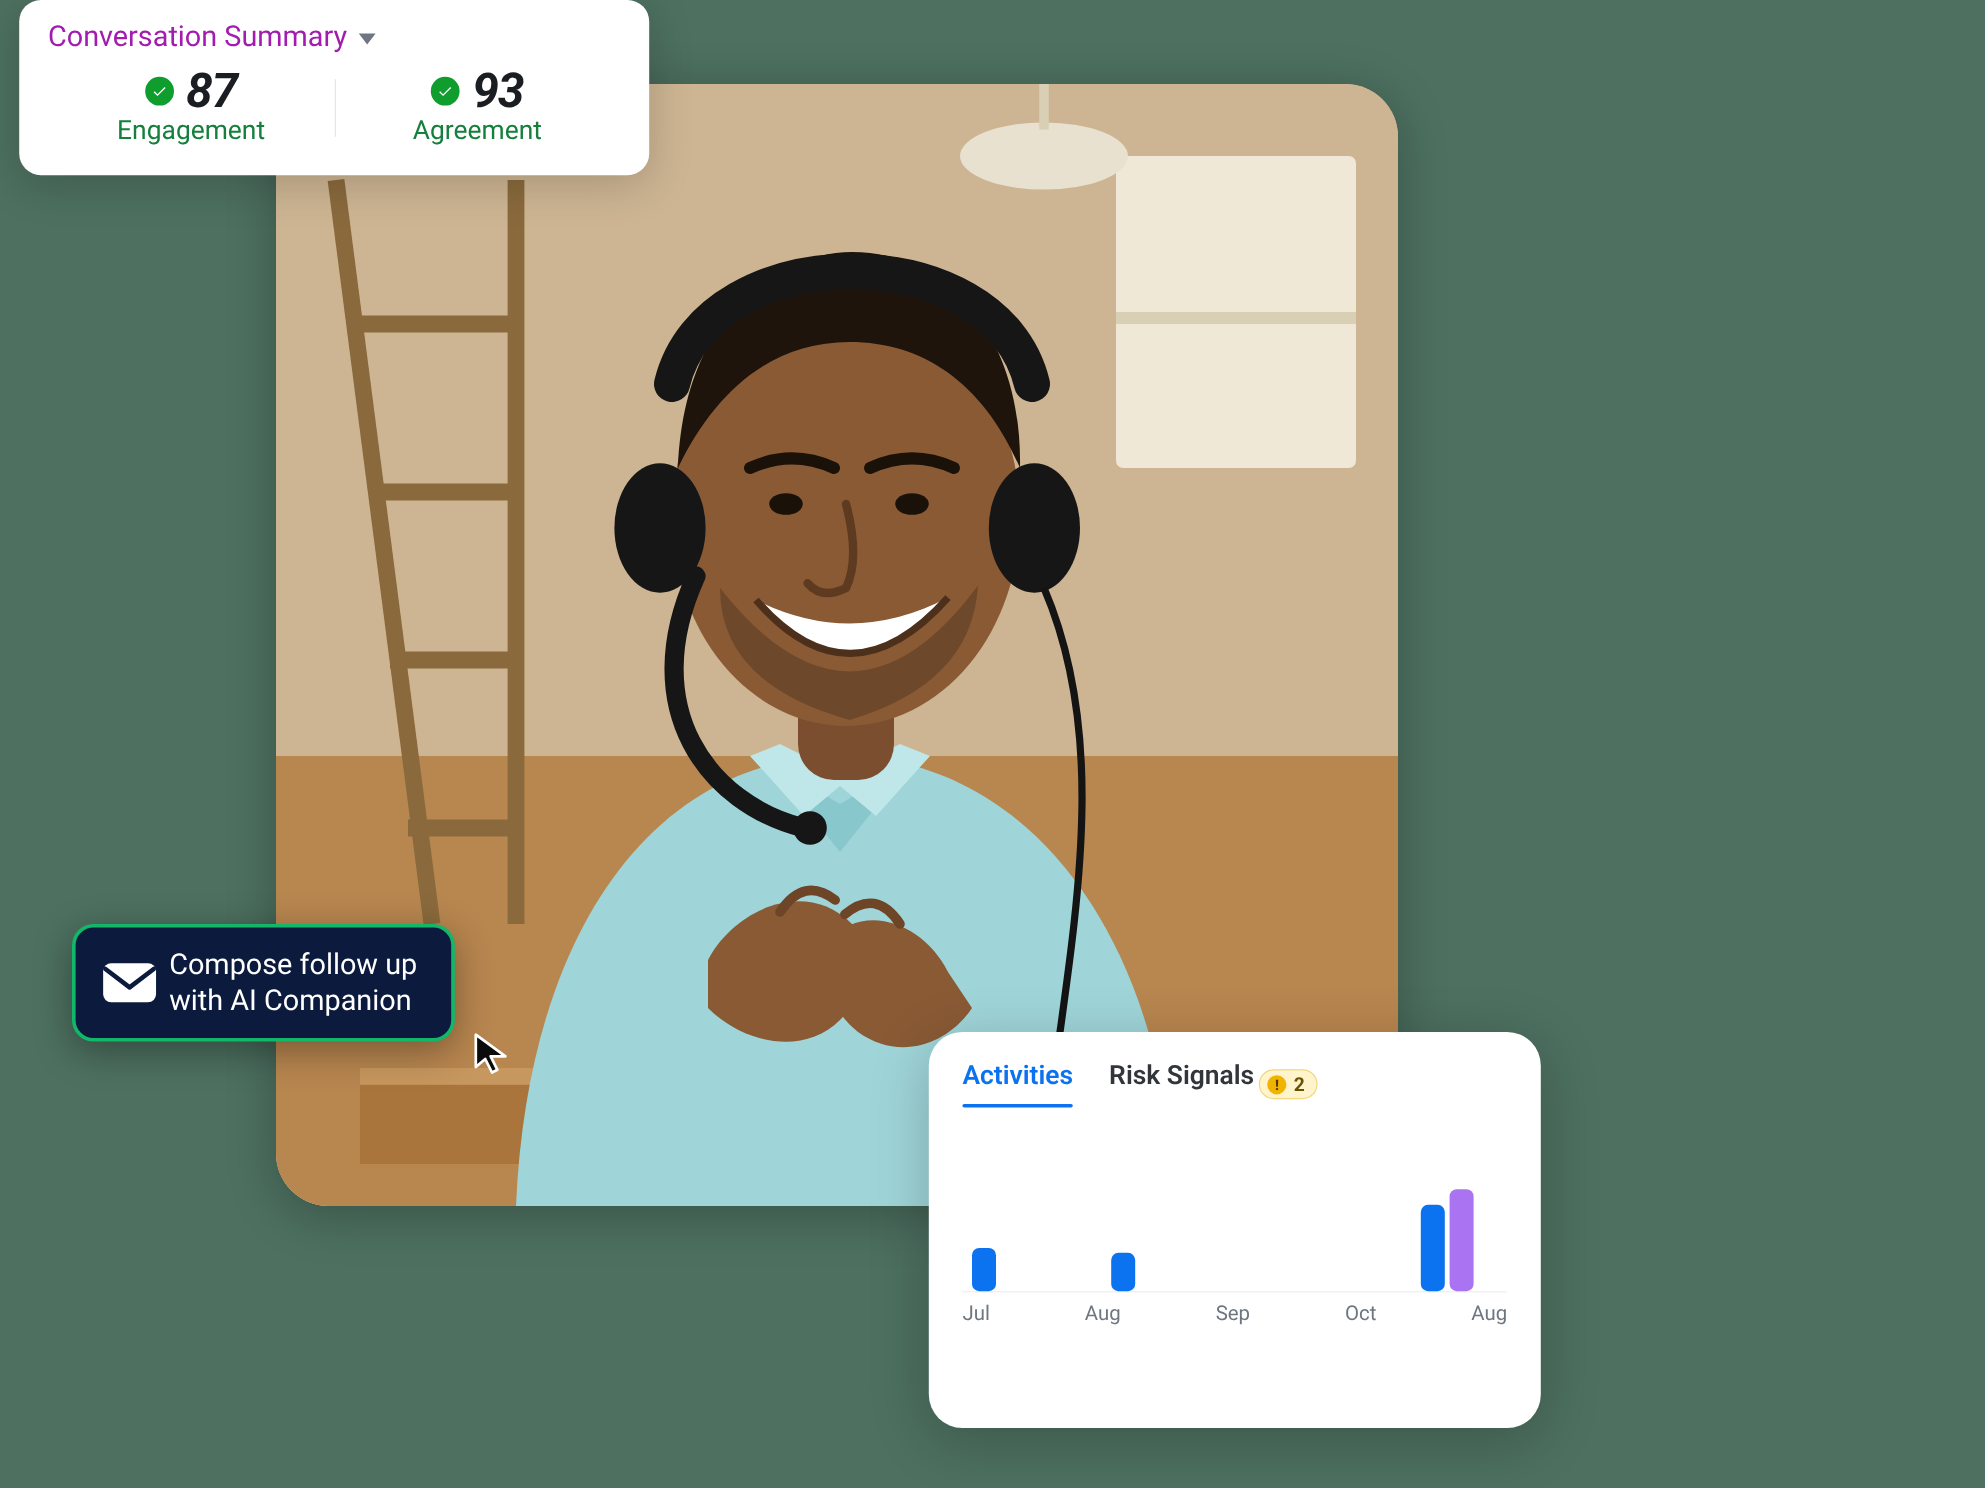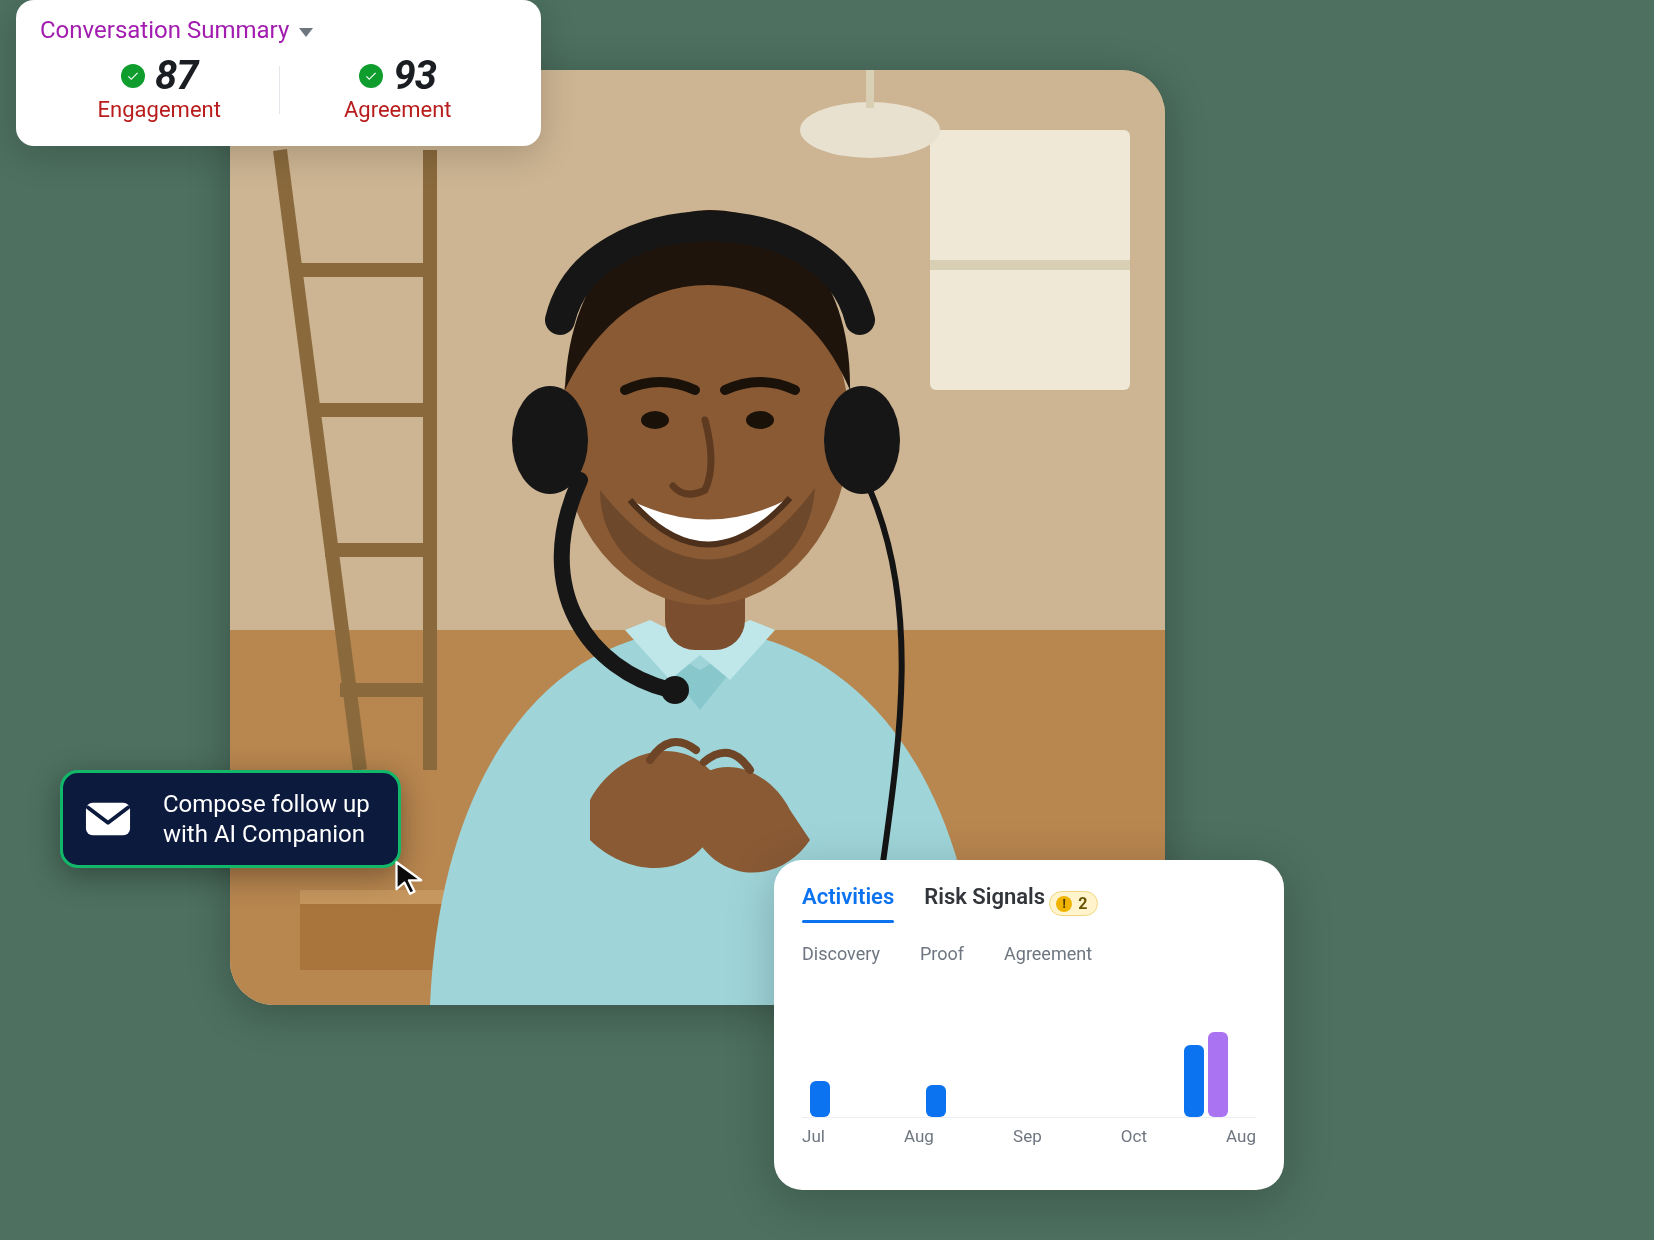--- a/index.html
+++ b/index.html
@@ -68,35 +68,35 @@
     background:#e3e6ea;
   }
   .metric-score-row { display:flex; align-items:center; gap:10px; }
   .check-badge {
     width:24px;height:24px;border-radius:50%;
     background:#0f9d2e;
     display:flex;align-items:center;justify-content:center;
   }
   .check-badge svg { width:14px;height:14px;fill:#fff; }
   .metric-value { font-size:40px; font-weight:700; color:#1a1d21; letter-spacing:-1px;font-style:italic;}
-  .metric-label { font-size:22px; color:#b91c1c; margin-top:-2px;}
+  .metric-label { font-size:22px; color:#15803d; margin-top:-2px;}
 
   
   .compose-btn {
     position: absolute;
     left: 60px;
     top: 770px;
     background:#0c1b3d;
     color:#fff;
     border:3px solid #12b76a;
     border-radius:18px;
     padding:16px 28px 16px 22px;
     display:flex;
     align-items:center;
-    gap:32px;
+    gap:10px;
     box-shadow:0 8px 30px rgba(0,0,0,.35);
     cursor:pointer;
     font-size:24px;
     line-height:1.25;
   }
   .compose-btn .env-icon {
     width:46px;height:36px;flex-shrink:0;
   }
   .compose-btn .env-icon svg{width:100%;height:100%;}
   .compose-btn .txt { max-width:250px;}
@@ -269,25 +269,20 @@
     <div class="tab active">Activities</div>
     <div style="display:flex;align-items:center;gap:10px;">
       <div class="tab">Risk Signals</div>
       <div class="risk-pill">
         <span class="warn">!</span>
         <span>2</span>
       </div>
     </div>
   </div>
 
-  <div class="stage-labels">
-    <span>Discovery</span>
-    <span>Proof</span>
-    <span>Agreement</span>
-  </div>
 
   <div class="chart-area">
     <div class="baseline"></div>
 
     <div class="bar blue" style="left:8px;  height:36px;"></div>
     <div class="bar blue" style="left:124px;height:32px;"></div>
     <div class="bar blue" style="left:382px;height:72px;"></div>
     <div class="bar purple" style="left:406px;height:85px;"></div>
 
     <div class="xaxis">

